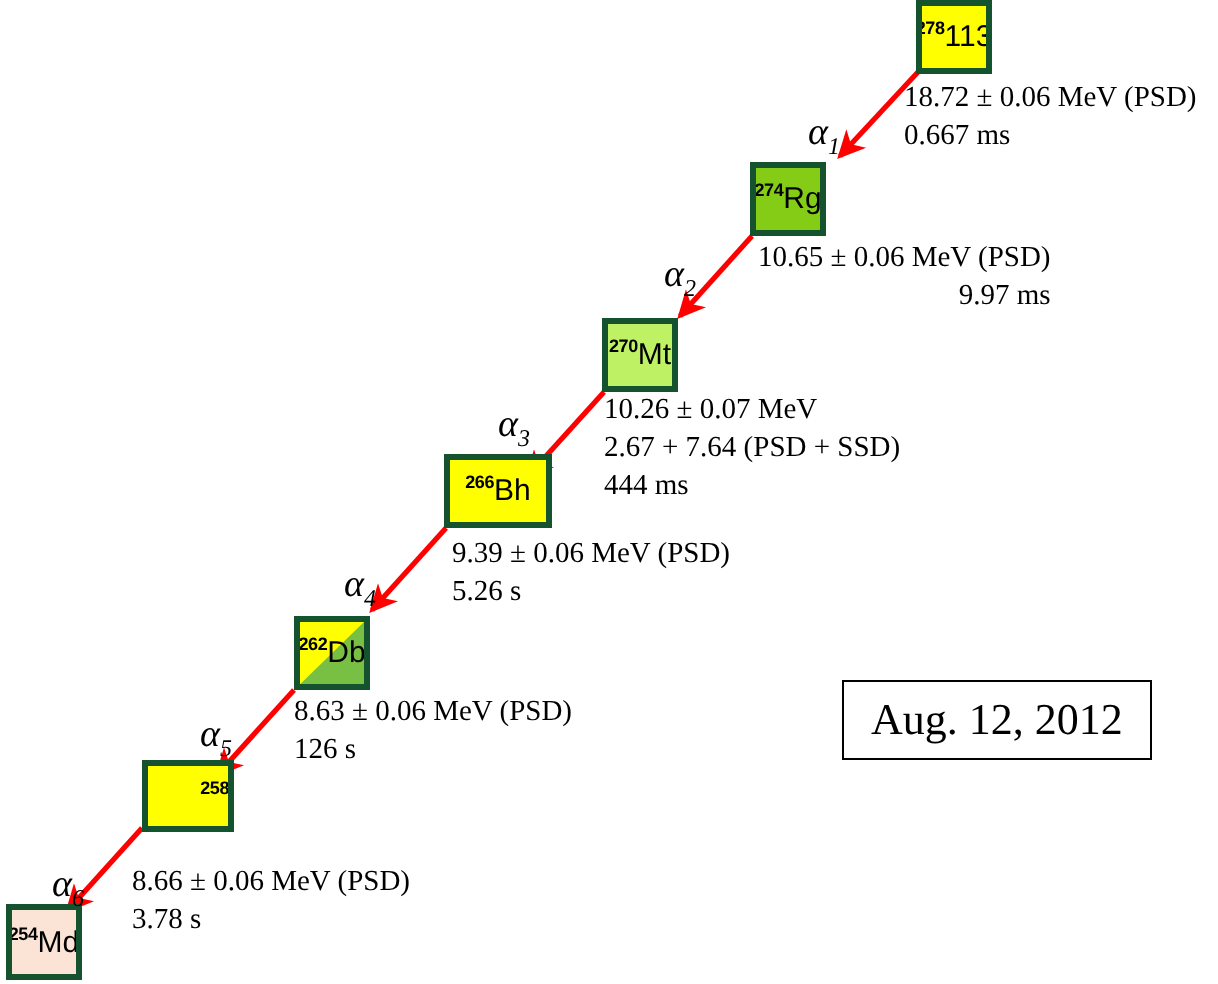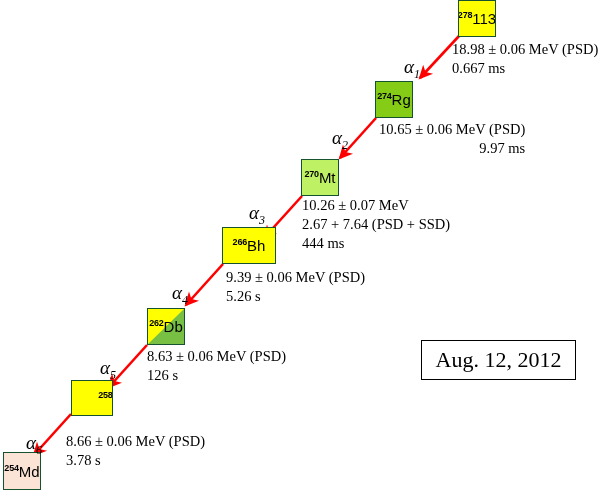--- a/index.html
+++ b/index.html
@@ -12,21 +12,21 @@
     width: 609px;
     height: 492px;
     background: #ffffff;
     overflow: hidden;
     font-family: "Liberation Serif", serif;
   }
   
   .nuclide {
     position: absolute;
     box-sizing: border-box;
-    border: 1px solid #14532d;
+    border: 3px solid #14532d;
     display: flex;
     align-items: center;
     justify-content: center;
     overflow: hidden;
   }
   .nuclide .lbl {
     position: relative;
     z-index: 2;
     font-family: "Liberation Sans", sans-serif;
     color: #000000;
@@ -172,21 +172,21 @@
     <span>α</span><sub>4</sub>
   </div>
   <div class="alpha" style="left:100px; top:334px;">
     <span>α</span><sub>5</sub>
   </div>
   <div class="alpha" style="left:26px; top:409px;">
     <span>α</span><sub>6</sub>
   </div>
 
   <div class="decay-text" style="left:452px; top:40px;">
-    <span class="ln">18.98 ± 0.06 MeV (PSD)</span>
+    <span class="ln">18.72 ± 0.06 MeV (PSD)</span>
     <span class="ln">0.667 ms</span>
   </div>
 
   <div class="decay-text" style="left:379px; top:120px;text-align:right;">
     <span class="ln">10.65 ± 0.06 MeV (PSD)</span>
     <span class="ln">9.97 ms</span>
   </div>
 
   <div class="decay-text" style="left:302px; top:196px;">
     <span class="ln">10.26 ± 0.07 MeV</span>

